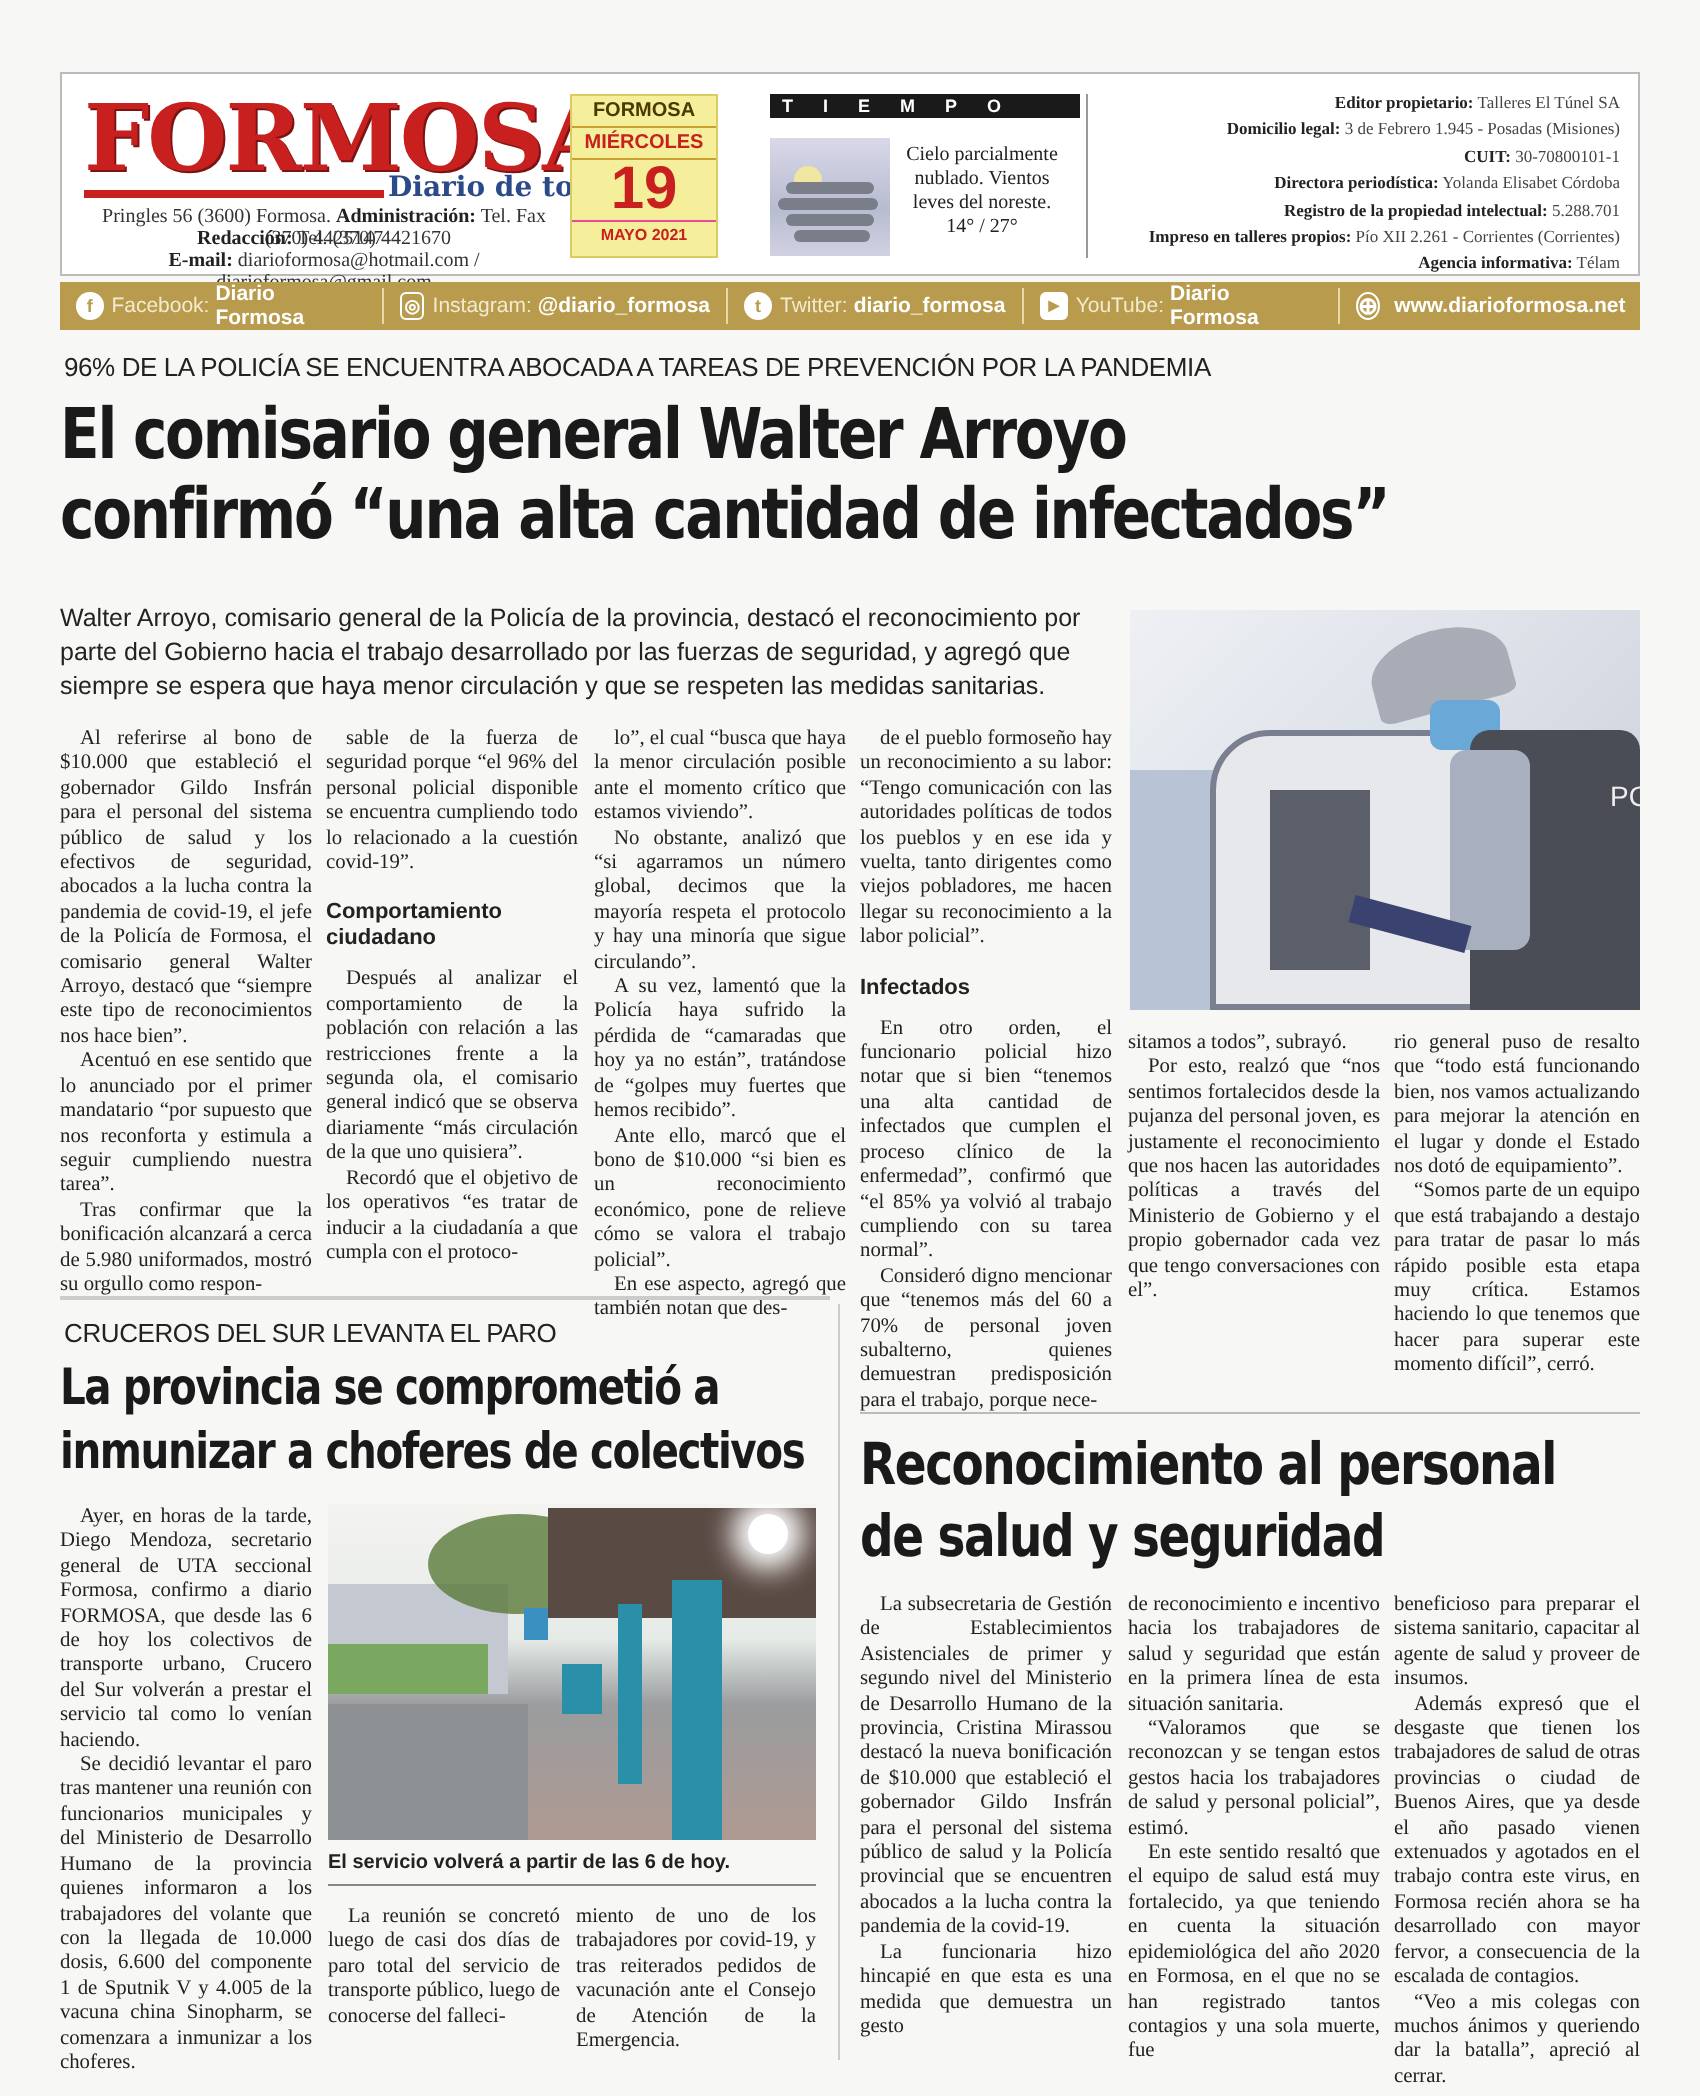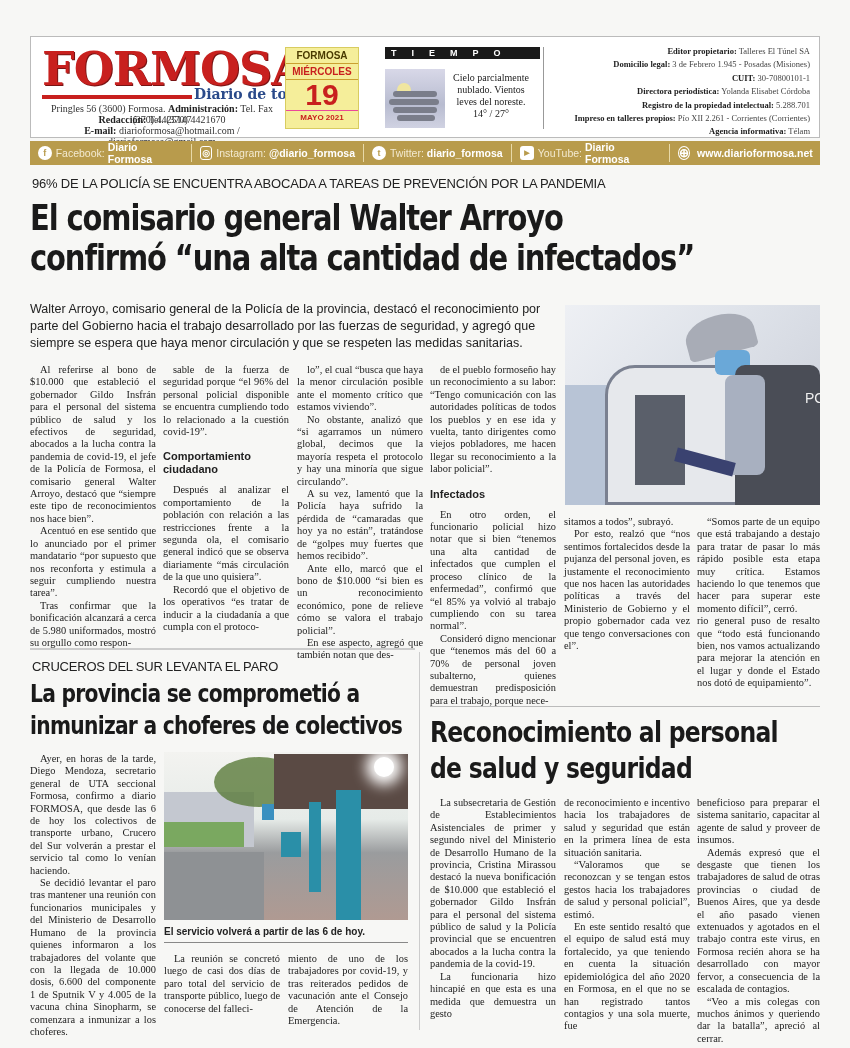--- a/index.html
+++ b/index.html
@@ -161,22 +161,22 @@
   <p>de el pueblo formoseño hay un reconocimiento a su labor: “Tengo comunicación con las autoridades políticas de todos los pueblos y en ese ida y vuelta, tanto dirigentes como viejos pobladores, me hacen llegar su reconocimiento a la labor policial”.</p>
   <h4>Infectados</h4>
   <p>En otro orden, el funcionario policial hizo notar que si bien “tenemos una alta cantidad de infectados que cumplen el proceso clínico de la enfermedad”, confirmó que “el 85% ya volvió al trabajo cumpliendo con su tarea normal”.</p>
   <p>Consideró digno mencionar que “tenemos más del 60 a 70% de personal joven subalterno, quienes demuestran predisposición para el trabajo, porque nece-</p>
 </div>
 <div class="abs col" style="left:564px;top:516px;width:126px">
   <p style="text-indent:0">sitamos a todos”, subrayó.</p>
   <p>Por esto, realzó que “nos sentimos fortalecidos desde la pujanza del personal joven, es justamente el reconocimiento que nos hacen las autoridades políticas a través del Ministerio de Gobierno y el propio gobernador cada vez que tengo conversaciones con el”.</p>
 </div>
 <div class="abs col" style="left:697px;top:516px;width:123px">
+  <p style="text-indent:0">rio general puso de resalto que “todo está funcionando bien, nos vamos actualizando para mejorar la atención en el lugar y donde el Estado nos dotó de equipamiento”.</p>
   <p>“Somos parte de un equipo que está trabajando a destajo para tratar de pasar lo más rápido posible esta etapa muy crítica. Estamos haciendo lo que tenemos que hacer para superar este momento difícil”, cerró.</p>
-  <p style="text-indent:0">rio general puso de resalto que “todo está funcionando bien, nos vamos actualizando para mejorar la atención en el lugar y donde el Estado nos dotó de equipamiento”.</p>
 </div>
 
 <div class="abs hr" style="left:30px;top:648px;width:385px"></div>
 <div class="abs" style="left:419px;top:652px;width:1px;height:378px;background:#ccc"></div>
 <div class="abs" style="left:430px;top:706px;width:390px;height:1px;background:#bbb"></div>
 
 <div class="abs kicker" style="left:32px;top:659px">CRUCEROS DEL SUR LEVANTA EL PARO</div>
 <div class="abs h2" style="left:30px;top:678px;width:430px">
   <div>La provincia se comprometió a</div>
   <div>inmunizar a choferes de colectivos</div>

